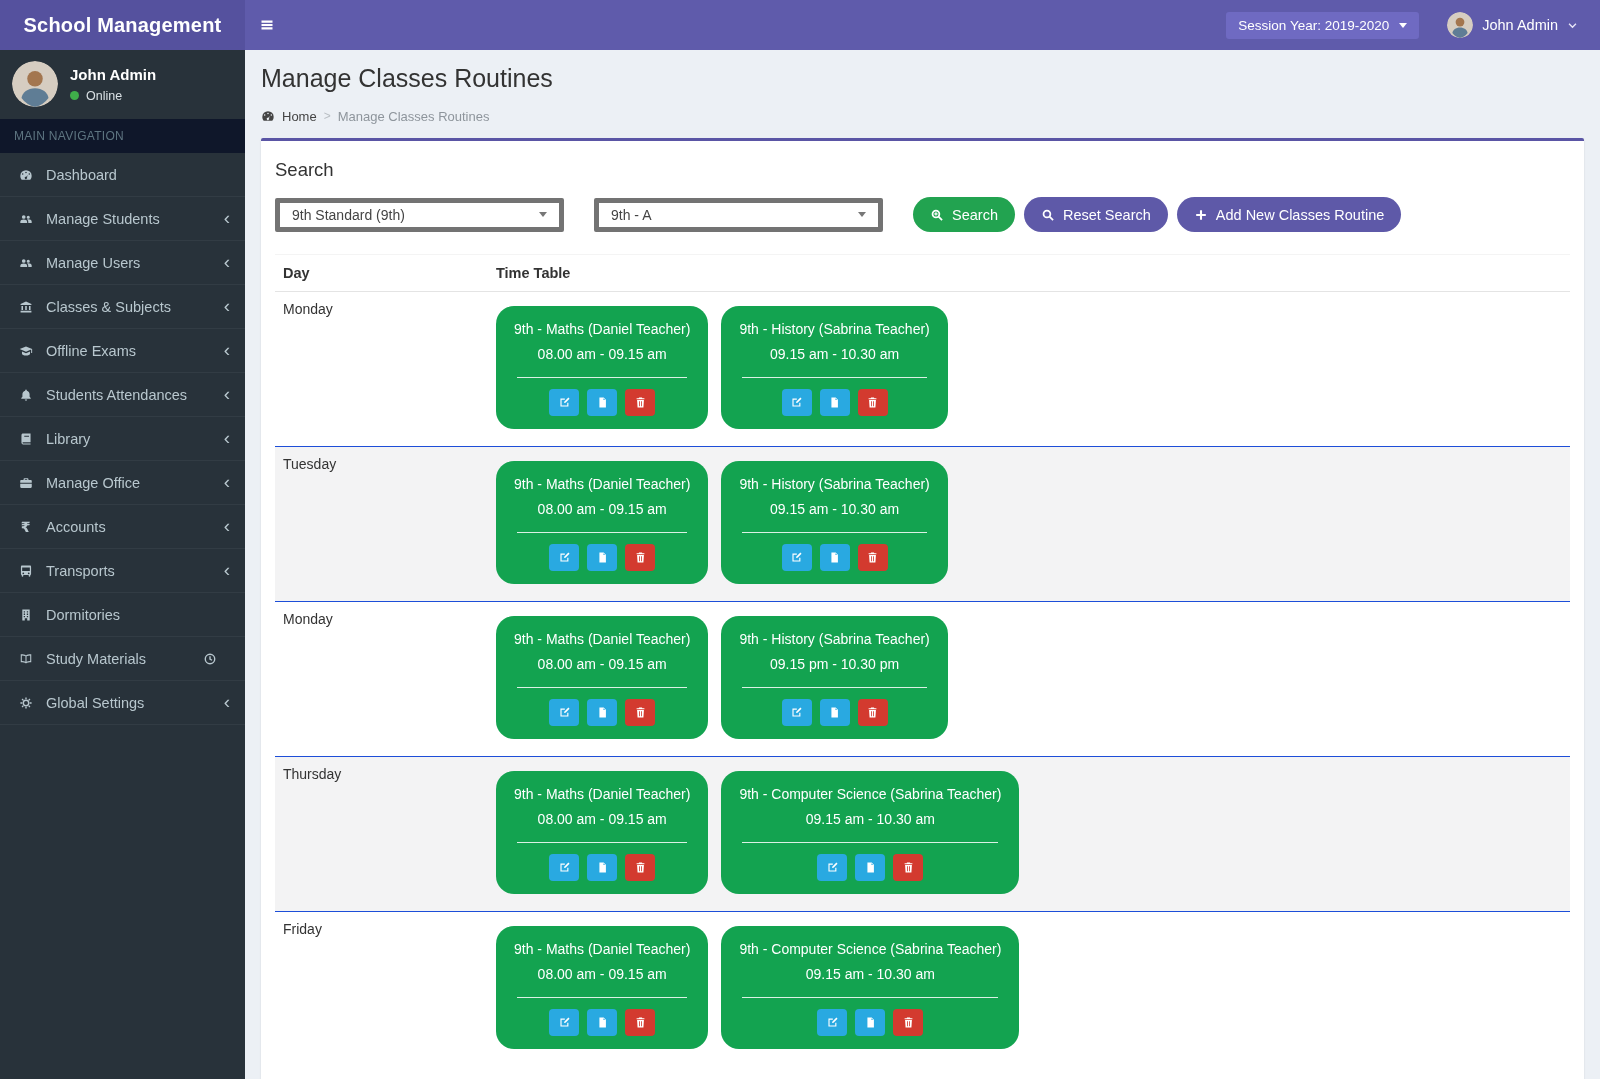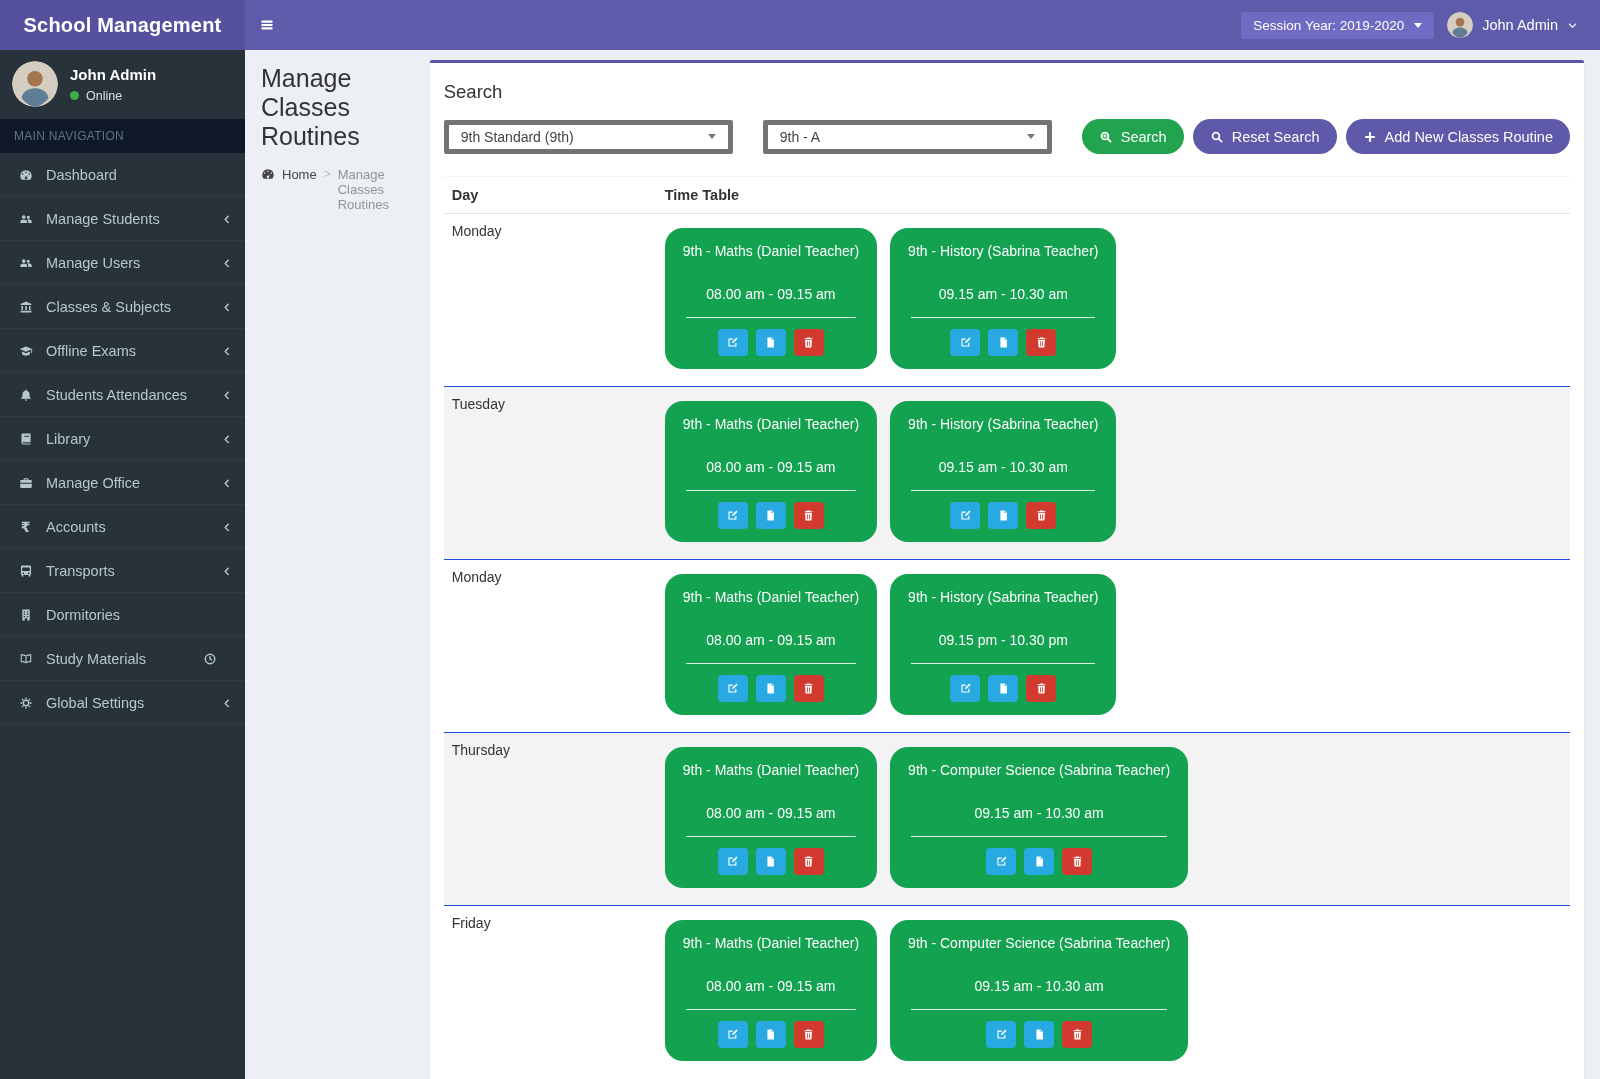--- a/index.html
+++ b/index.html
@@ -14,21 +14,21 @@
   .icon svg{width:14px;height:14px}
   .page{display:flex;flex-direction:column;height:100%}
 
   
   .header{display:flex;height:50px;flex-shrink:0}
   .logo{width:245px;background:var(--c-logo);color:#fff;font-size:20px;font-weight:700;
         display:flex;align-items:center;justify-content:center;letter-spacing:.2px}
   .navbar{flex:1;background:var(--c-navbar);display:flex;align-items:center;padding:0 22px 0 13px}
   .hamburger{color:#fff;cursor:pointer;display:flex;align-items:center}
   .hamburger svg{width:18px;height:16px}
-  .nav-right{margin-left:auto;display:flex;align-items:center;gap:13px}
+  .nav-right{margin-left:auto;display:flex;align-items:center;gap:28px}
   .session-btn{background:var(--c-session);color:#fff;font-size:13.5px;height:27px;border:none;
         border-radius:3px;display:inline-flex;align-items:center;gap:10px;padding:0 12px;cursor:pointer}
   .session-btn .tri{width:0;height:0;border-left:4px solid transparent;border-right:4px solid transparent;border-top:5px solid #fff}
   .user-chip{display:flex;align-items:center;gap:9px;color:#fff;font-size:14.5px;cursor:pointer}
   .user-chip .chev svg{width:11px;height:11px;color:#e8e6f7}
   .avatar{border-radius:50%;overflow:hidden;display:inline-block;flex-shrink:0}
   .avatar svg{width:100%;height:100%}
   .avatar.sm{width:26px;height:26px}
   .avatar.lg{width:46px;height:46px}
 
@@ -41,21 +41,21 @@
   .user-status{color:#d9e0e4;font-size:12.5px;display:flex;align-items:center;gap:7px}
   .dot{width:9px;height:9px;border-radius:50%;background:var(--c-online)}
   .nav-header{background:#0f172a;color:#5e7581;font-size:12px;padding:10px 14px;letter-spacing:.3px}
   .side-item{height:44px;display:flex;align-items:center;padding:0 15px;color:#b8c7ce;font-size:14.5px;
              border-bottom:1px solid rgba(255,255,255,.05);cursor:pointer}
   .side-item .icon{width:21px;margin-right:10px;display:flex;justify-content:center;color:#b8c7ce}
   .side-item .icon.rupee{font-size:14px;font-weight:700}
   .side-right{margin-left:auto;color:#b8c7ce}
   .angle{font-size:19px;line-height:1;margin-top:-3px}
 
-  .main{flex:1;display:flex;flex-direction:row;background:var(--c-bg);min-width:0}
+  .main{flex:1;display:flex;flex-direction:column;background:var(--c-bg);min-width:0}
   .content-header{padding:14px 16px 0}
   .page-title{font-size:25px;font-weight:400;color:#333;margin:0}
   .breadcrumb{margin:16px 0 4px;display:flex;align-items:flex-start;gap:7px;font-size:13px;color:#444}
   .breadcrumb .icon{color:#444}
   .crumb-sep{color:#b9bec3;font-size:12px}
   .crumb-current{color:#8e959c}
 
   .content{padding:10px 16px 26px}
   .box{background:#fff;border-top:3px solid var(--c-accent);border-radius:2px;
        box-shadow:0 1px 2px rgba(0,0,0,.12);padding:14px 14px 18px}
@@ -75,21 +75,21 @@
   .rtable{width:100%;border-collapse:collapse;margin-top:22px}
   .rtable th{text-align:left;padding:10px 8px;font-size:14.5px;color:#333;font-weight:700;
              border-top:1px solid #f4f4f4;border-bottom:1px solid #e4e4e4}
   .rtable th.day-col{width:213px}
   .rtable td{padding:9px 8px;border-top:1px solid #1d4ed8;font-size:14px;color:#333;vertical-align:top}
   .rtable tr.alt{background:#f3f3f4}
   .day-cell{padding-top:17px}
   .class-card{display:inline-block;vertical-align:top;background:var(--c-green-card);color:#fff;
               border-radius:18px;text-align:center;padding:15px 18px 13px;margin:5px 13px 8px 0;min-width:158px}
   .cc-title{font-size:14px}
-  .cc-time{font-size:14px;margin-top:27px}
+  .cc-time{font-size:14px;margin-top:9px}
   .cc-hr{display:block;border:none;border-top:1px solid rgba(255,255,255,.85);margin:15px 3px 11px}
   .cc-actions{display:flex;justify-content:center;gap:8px}
   .abtn{width:30px;height:27px;border-radius:4px;border:none;display:inline-flex;align-items:center;
         justify-content:center;color:#fff;cursor:pointer}
   .abtn svg{width:13px;height:13px}
   .abtn.blue{background:var(--c-blue)}
   .abtn.red{background:var(--c-red)}
 </style>
 </head>
 <body>

